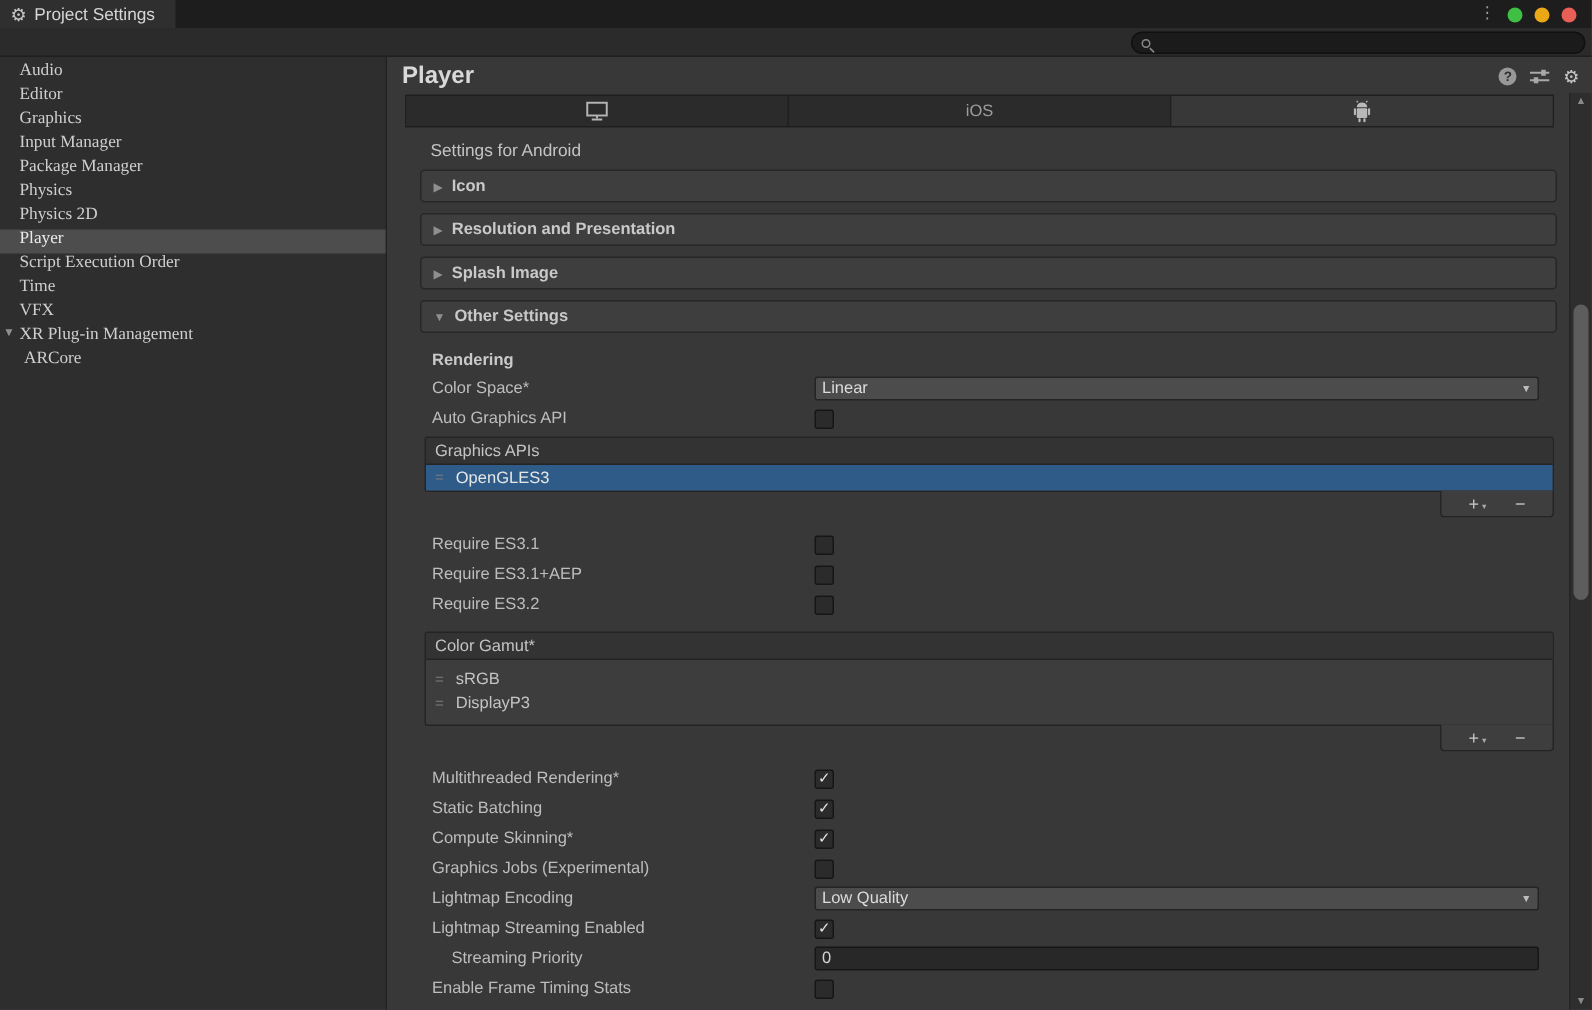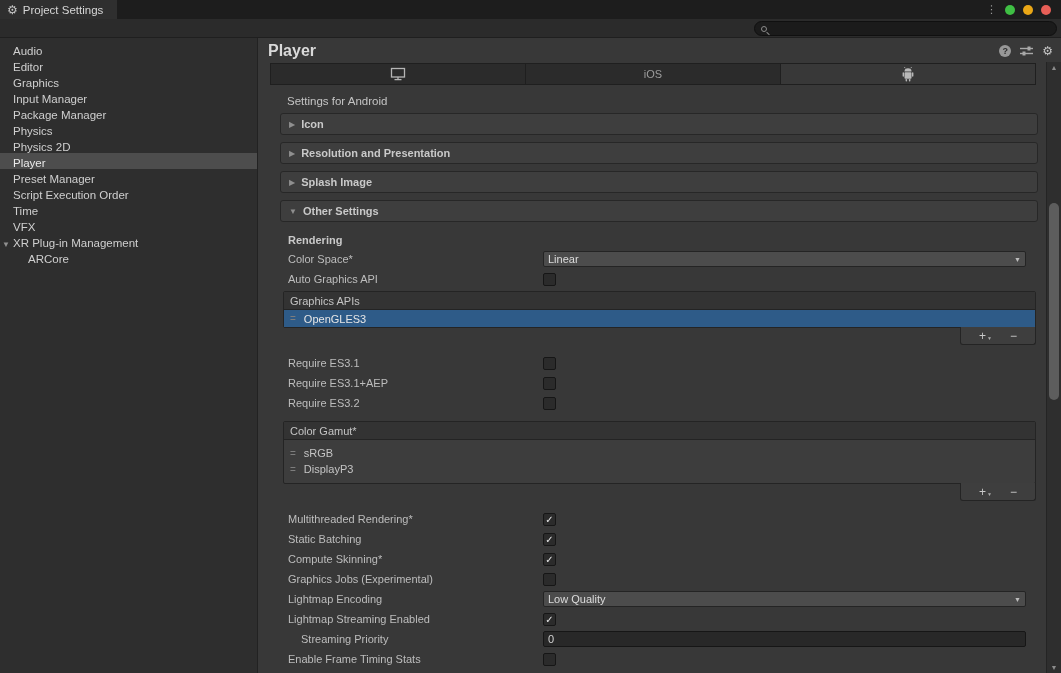--- a/index.html
+++ b/index.html
@@ -20,25 +20,25 @@
   .toolbar { height:19px; background:#2b2b2b; border-bottom:1px solid #1f1f1f; position:relative; flex:none; }
   .search { position:absolute; right:4px; top:2px; width:303px; height:15px; background:#1b1b1b;
     border:1px solid #101010; border-radius:8px; display:flex; align-items:center; padding-left:6px; }
   .mag { width:6px; height:6px; border:1px solid #8a8a8a; border-radius:50%; position:relative; display:inline-block; }
   .mag::after { content:""; position:absolute; width:4px; height:1px; background:#8a8a8a;
     transform:rotate(45deg); left:4px; top:6px; }
 
   
   .content { flex:1; display:flex; min-height:0; }
   .sidebar { width:258px; flex:none; background:#2e2e2e; border-right:1px solid #222; padding-top:3px; }
-  .side-item { height:16px; display:flex; align-items:flex-end; padding-left:13px; color:#cfcfcf;
-    font-size:11.5px; cursor:default; white-space:nowrap; }
+  .side-item { height:16px; display:flex; align-items:flex-start; padding-left:13px; color:#cfcfcf;
+    font-size:11.5px; cursor:default; white-space:nowrap;font-family:Liberation Serif, serif; }
   .side-item.selected { background:#4d4d4d; color:#eaeaea; }
   .side-item.expandable { padding-left:2px; }
-  .side-item.indent { padding-left:28px; }
+  .side-item.indent { padding-left:16px; }
   .tri { color:#8f8f8f; font-size:8px; width:11px; display:inline-block; }
 
   
   .main { flex:1; display:flex; flex-direction:column; min-width:0; background:#383838; }
   .main-header { height:24px; flex:none; display:flex; align-items:center; padding:2px 8px 0 10px; }
   .page-title { font-size:16px; font-weight:bold; color:#d9d9d9; }
   .header-icons { margin-left:auto; display:flex; align-items:center; gap:9px; }
   .help-icon { width:12px; height:12px; border-radius:50%; background:#989898; color:#2e2e2e;
     font-size:9px; font-weight:bold; display:flex; align-items:center; justify-content:center; }
   .main-body { flex:1; display:flex; min-height:0; }
@@ -147,23 +147,20 @@
       <div class="side-item">
           <span>Physics</span>
         </div>
       <div class="side-item">
           <span>Physics 2D</span>
         </div>
       <div class="side-item selected">
           <span>Player</span>
         </div>
       <div class="side-item">
-          <span>Preset Manager</span>
-        </div>
-      <div class="side-item">
           <span>Script Execution Order</span>
         </div>
       <div class="side-item">
           <span>Time</span>
         </div>
       <div class="side-item">
           <span>VFX</span>
         </div>
       <div class="side-item expandable">
         <span class="tri">▼</span>

